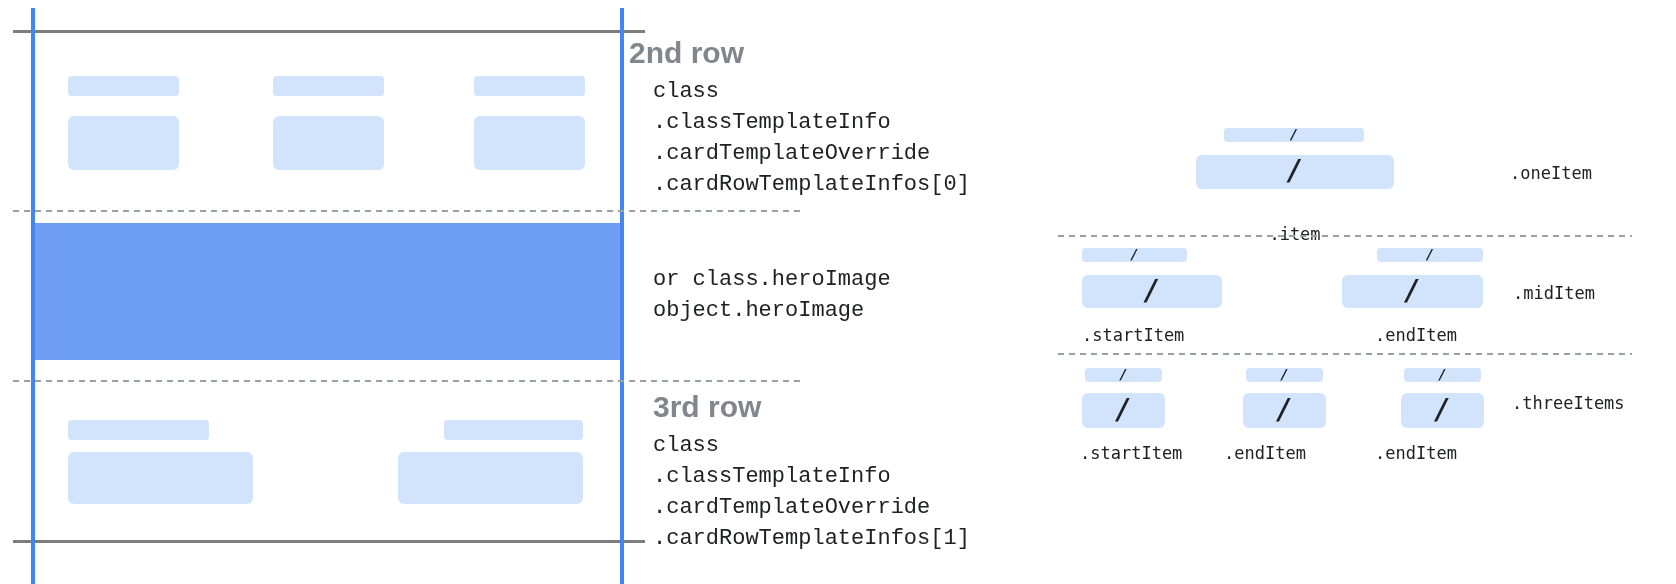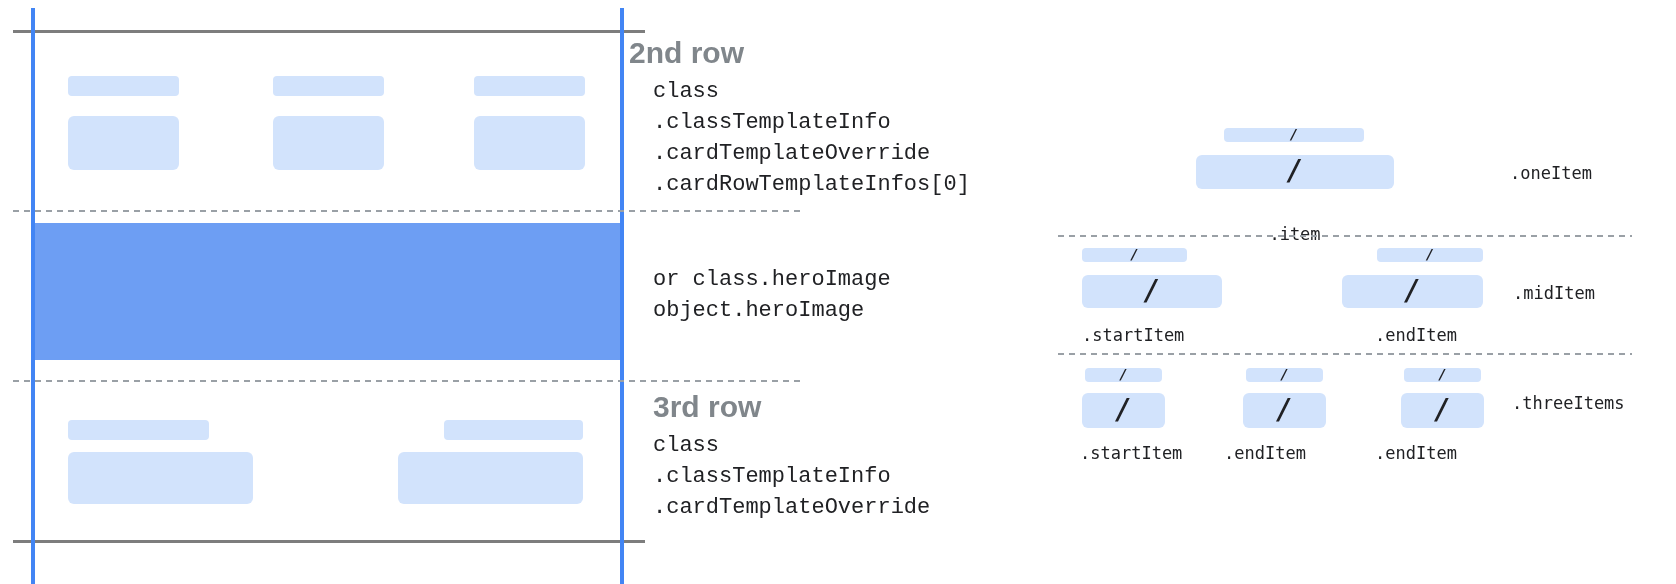--- a/index.html
+++ b/index.html
@@ -71,20 +71,21 @@
   <div class="abs" style="left:653px;top:264px;">
     <div class="mono">or class.heroImage</div>
     <div class="mono">object.heroImage</div>
   </div>
 
   <div class="abs heading" style="left:653px;top:390px;">3rd row</div>
   <div class="abs" style="left:653px;top:430px;">
     <div class="mono">class</div>
     <div class="mono">.classTemplateInfo</div>
     <div class="mono">.cardTemplateOverride</div>
+    <div class="mono">.cardRowTemplateInfos[1]</div>
   </div>
 
   <div class="abs" style="left:0;top:0;width:0;height:0;">
     <div class="bar" style="left:1224px;top:128px;width:140px;height:14px;">
       <span class="slash-sm">/</span>
     </div>
     <div class="bar big" style="left:1196px;top:155px;width:198px;height:34px;">
       <span class="slash-lg">/</span>
     </div>
     <div class="code-label" style="left:1196px;top:201px;width:198px;text-align:center;margin-top:20px;">.item</div>

